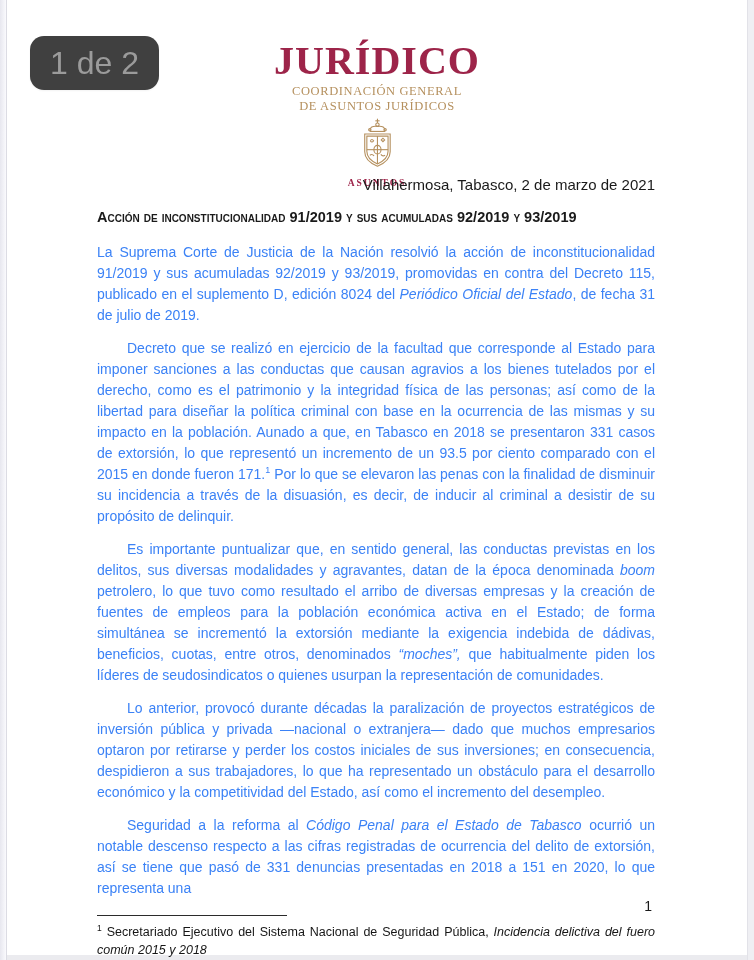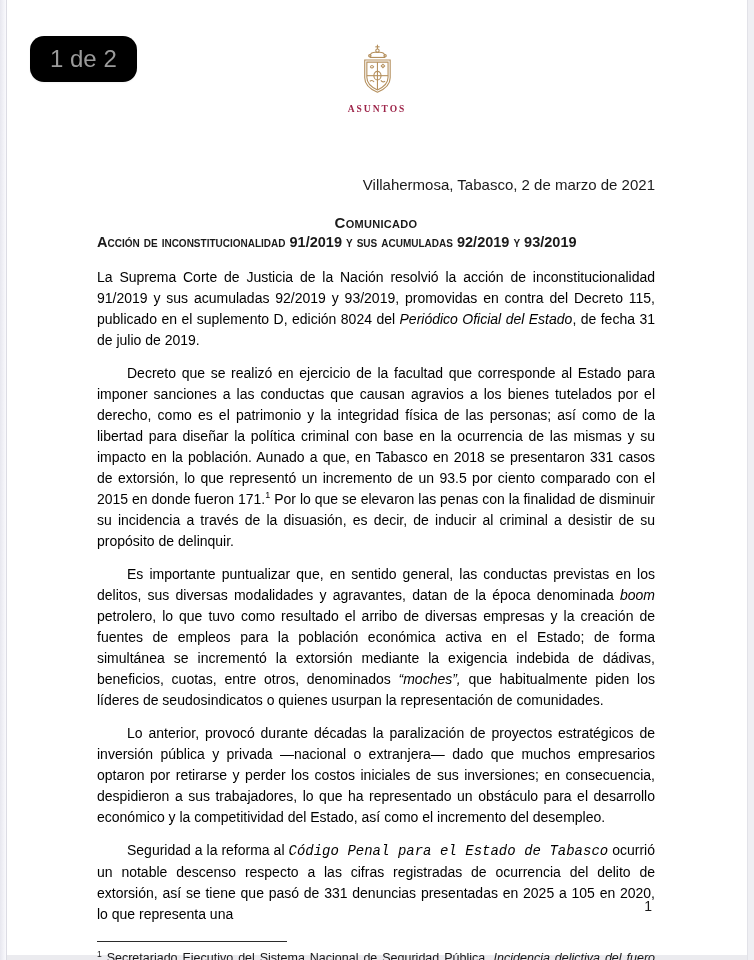--- a/index.html
+++ b/index.html
@@ -12,22 +12,22 @@
   
   .edge-left{position:absolute;left:0;top:0;width:6px;height:960px;
     background:linear-gradient(to right,#e7e7ef,#fafafd);border-right:1px solid #dcdce4;}
   .edge-right{position:absolute;right:0;top:0;width:6px;height:960px;
     background:#efeff3;border-left:1px solid #e2e2e8;}
   .edge-bottom{position:absolute;left:7px;right:7px;bottom:0;height:5px;background:#ebebef;}
 
   
   .page-indicator{
     position:absolute;left:30px;top:36px;
-    background:#000000;color:#9b9b9b;
-    font-size:24px;line-height:1;padding:11px 20px;
+    background:#404040;color:#9b9b9b;
+    font-size:32px;line-height:1;padding:11px 20px;
     border-radius:14px;box-shadow:0 1px 2px rgba(0,0,0,.05);
     font-family:"Liberation Sans", sans-serif;
   }
 
   
   .letterhead{position:absolute;left:0;top:40px;width:754px;text-align:center;}
   .masthead-title{
     font-family:"Liberation Serif", serif;font-weight:bold;
     font-size:40px;line-height:42px;letter-spacing:1px;color:#9d2449;margin:0;
   }
@@ -48,41 +48,46 @@
     text-align:center;font-weight:bold;font-size:15px;
     font-variant:small-caps;letter-spacing:.3px;margin-top:21px;
   }
   .subheading{
     font-weight:bold;font-size:14.5px;
     font-variant:small-caps;letter-spacing:0;margin-top:3px;white-space:nowrap;
   }
   .body-text{margin-top:17px;}
   .body-text p{
     margin:0 0 12px 0;text-align:justify;
-    font-size:14px;line-height:21px;color:#000000;
+    font-size:14px;line-height:21px;color:#3b82f6;
   }
   .body-text p.indent{text-indent:30px;}
   .body-text sup{font-size:9px;line-height:0;}
 
   .footnote-rule{width:190px;border:none;border-top:1.6px solid #2b2b2b;margin:16px 0 7px 0;}
   .footnote{font-size:12.5px;line-height:18px;text-align:justify;color:#161616;}
   .footnote sup{font-size:8.5px;line-height:0;}
 
   .page-number{position:absolute;right:102px;top:898px;font-size:14px;color:#1a1a1a;}
 </style>
 </head>
 <body>
 
 <div class="edge-left"></div>
 <div class="edge-right"></div>
 <div class="edge-bottom"></div>
 
 <div class="page-indicator">1 de 2</div>
 
 <div class="letterhead">
+  <div class="masthead-title">JURÍDICO</div>
+  <div class="masthead-subtitle">
+    <span>COORDINACIÓN GENERAL</span><br>
+    <span>DE ASUNTOS JURÍDICOS</span>
+  </div>
   <div>
     <svg class="seal" viewBox="0 0 60 66" fill="none" stroke="#b5905e" stroke-width="1.3">
 
       <line x1="30" y1="2" x2="30" y2="7"></line>
       <line x1="27.5" y1="4.5" x2="32.5" y2="4.5"></line>
       <circle cx="30" cy="9" r="2"></circle>
       <path d="M21 16 Q21 10 30 11 Q39 10 39 16"></path>
       <circle cx="21" cy="15" r="1.4"></circle>
       <circle cx="39" cy="15" r="1.4"></circle>
       <path d="M21 17 H39"></path>
@@ -100,28 +105,27 @@
       <path d="M34 44 q2 3 5 1"></path>
 
       <ellipse cx="30" cy="38.5" rx="4.2" ry="5"></ellipse>
     </svg>
   </div>
   <div class="seal-caption">ASUNTOS</div>
 </div>
 
 <div class="doc">
   <div class="dateline">Villahermosa, Tabasco, 2 de marzo de 2021</div>
-  <div class="heading">Comunicado</div>
   <div class="subheading">Acción de inconstitucionalidad 91/2019 y sus acumuladas 92/2019 y 93/2019</div>
 
   <div class="body-text">
       <p class=""><span>La Suprema Corte de Justicia de la Nación resolvió la acción de inconstitucionalidad 91/2019 y sus acumuladas 92/2019 y 93/2019, promovidas en contra del Decreto 115, publicado en el suplemento D, edición 8024 del </span><span style="font-style: italic;">Periódico Oficial del Estado</span><span>, de fecha 31 de julio de 2019.</span></p>
       <p class="indent"><span>Decreto que se realizó en ejercicio de la facultad que corresponde al Estado para imponer sanciones a las conductas que causan agravios a los bienes tutelados por el derecho, como es el patrimonio y la integridad física de las personas; así como de la libertad para diseñar la política criminal con base en la ocurrencia de las mismas y su impacto en la población. Aunado a que, en Tabasco en 2018 se presentaron 331 casos de extorsión, lo que representó un incremento de un 93.5 por ciento comparado con el 2015 en donde fueron 171.</span><sup>1</sup><span> Por lo que se elevaron las penas con la finalidad de disminuir su incidencia a través de la disuasión, es decir, de inducir al criminal a desistir de su propósito de delinquir.</span></p>
       <p class="indent"><span>Es importante puntualizar que, en sentido general, las conductas previstas en los delitos, sus diversas modalidades y agravantes, datan de la época denominada </span><span style="font-style: italic;">boom</span><span> petrolero, lo que tuvo como resultado el arribo de diversas empresas y la creación de fuentes de empleos para la población económica activa en el Estado; de forma simultánea se incrementó la extorsión mediante la exigencia indebida de dádivas, beneficios, cuotas, entre otros, denominados </span><span style="font-style: italic;">“moches”,</span><span> que habitualmente piden los líderes de seudosindicatos o quienes usurpan la representación de comunidades.</span></p>
       <p class="indent"><span>Lo anterior, provocó durante décadas la paralización de proyectos estratégicos de inversión pública y privada —nacional o extranjera— dado que muchos empresarios optaron por retirarse y perder los costos iniciales de sus inversiones; en consecuencia, despidieron a sus trabajadores, lo que ha representado un obstáculo para el desarrollo económico y la competitividad del Estado, así como el incremento del desempleo.</span></p>
-      <p class="indent"><span>Seguridad a la reforma al </span><span style="font-style: italic; font-family: Liberation Mono, monospace;">Código Penal para el Estado de Tabasco</span><span> ocurrió un notable descenso respecto a las cifras registradas de ocurrencia del delito de extorsión, así se tiene que pasó de 331 denuncias presentadas en 2025 a 105 en 2020, lo que representa una</span></p>
+      <p class="indent"><span>Seguridad a la reforma al </span><span style="font-style: italic;">Código Penal para el Estado de Tabasco</span><span> ocurrió un notable descenso respecto a las cifras registradas de ocurrencia del delito de extorsión, así se tiene que pasó de 331 denuncias presentadas en 2018 a 151 en 2020, lo que representa una</span></p>
     </div>
 
   <hr class="footnote-rule">
   <div class="footnote"><sup>1</sup><span> Secretariado Ejecutivo del Sistema Nacional de Seguridad Pública, </span><span style="font-style: italic;">Incidencia delictiva del fuero común 2015 y 2018</span></div>
 </div>
 
 <div class="page-number">1</div>
 
 </body></html>

